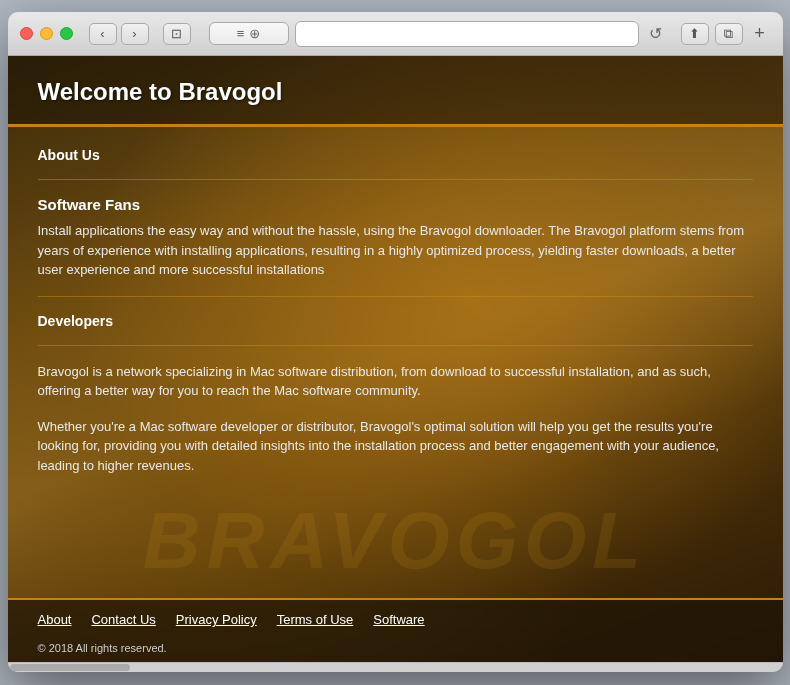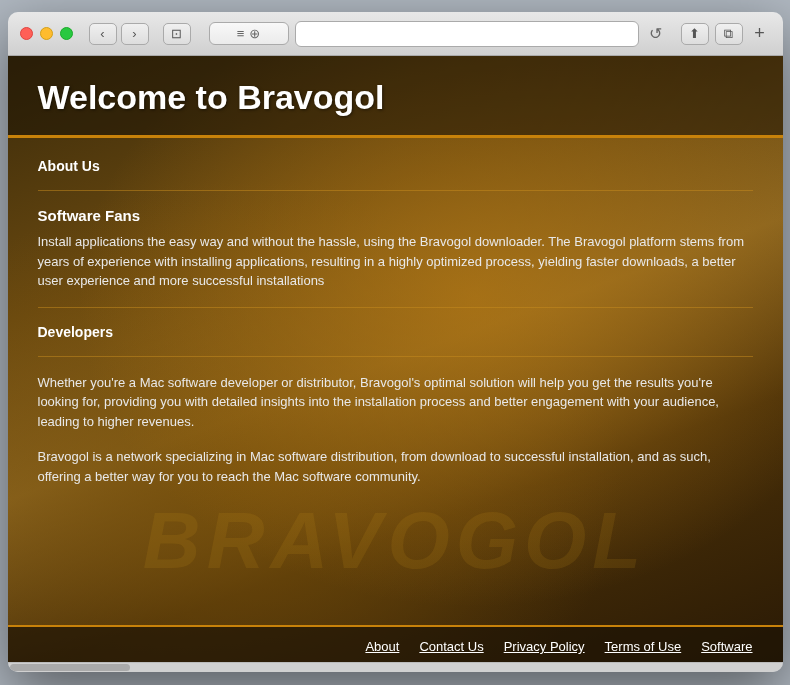--- a/index.html
+++ b/index.html
@@ -202,21 +202,21 @@
     }
 
     
     .page-header {
       padding: 22px 30px 18px;
       background: rgba(30, 20, 5, 0.55);
       border-bottom: 3px solid #c8820a;
     }
 
     .page-title {
-      font-size: 34px;
+      font-size: 24px;
       font-weight: 700;
       color: #ffffff;
       text-shadow: 1px 1px 3px rgba(0,0,0,0.5);
     }
 
     
     .page-main {
       flex: 1;
       padding: 20px 30px;
       overflow-y: auto;
@@ -252,22 +252,21 @@
     
     .page-footer {
       padding: 12px 30px 8px;
       background: rgba(30, 20, 5, 0.7);
       border-top: 2px solid #c8820a;
     }
 
     .footer-links {
       display: flex;
       gap: 20px;
-      margin-bottom: 0;
-      justify-content: flex-end;
+      margin-bottom: 15px;
     }
 
     .footer-link {
       font-size: 13px;
       color: #ffffff;
       text-decoration: underline;
       cursor: pointer;
     }
 
     .footer-copy {
@@ -354,32 +353,33 @@
 
         <h2 class="section-heading">About Us</h2>
         <hr class="section-divider">
         <h3 class="sub-heading">Software Fans</h3>
         <p class="body-text">Install applications the easy way and without the hassle, using the Bravogol downloader. The Bravogol platform stems from years of experience with installing applications, resulting in a highly optimized process, yielding faster downloads, a better user experience and more successful installations</p>
 
         <hr class="section-divider">
 
         <h2 class="section-heading">Developers</h2>
         <hr class="section-divider">
+        <p class="body-text">Bravogol is a network specializing in Mac software distribution, from download to successful installation, and as such, offering a better way for you to reach the Mac software community.</p>
         <p class="body-text">Whether you're a Mac software developer or distributor, Bravogol's optimal solution will help you get the results you're looking for, providing you with detailed insights into the installation process and better engagement with your audience, leading to higher revenues.</p>
-        <p class="body-text">Bravogol is a network specializing in Mac software distribution, from download to successful installation, and as such, offering a better way for you to reach the Mac software community.</p>
       </div>
 
       <div class="page-footer">
         <div class="footer-links">
           <a class="footer-link">About</a>
           <a class="footer-link">Contact Us</a>
           <a class="footer-link">Privacy Policy</a>
           <a class="footer-link">Terms of Use</a>
           <a class="footer-link">Software</a>
         </div>
+        <p class="footer-copy">© 2018 All rights reserved.</p>
       </div>
     </div>
   </div>
 
   <div class="scrollbar-track">
     <div class="scrollbar-thumb"></div>
   </div>
 </div>
 
 </body></html>

